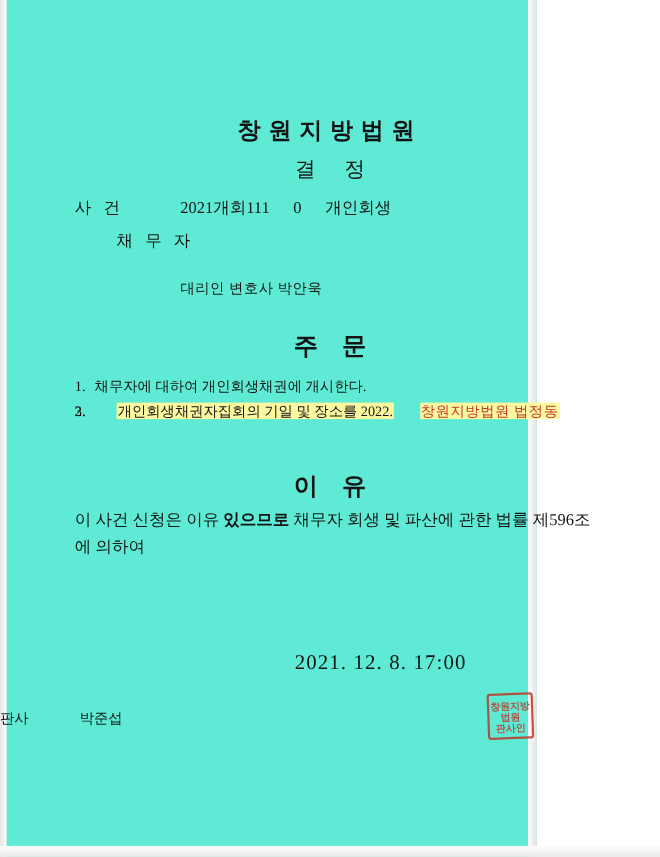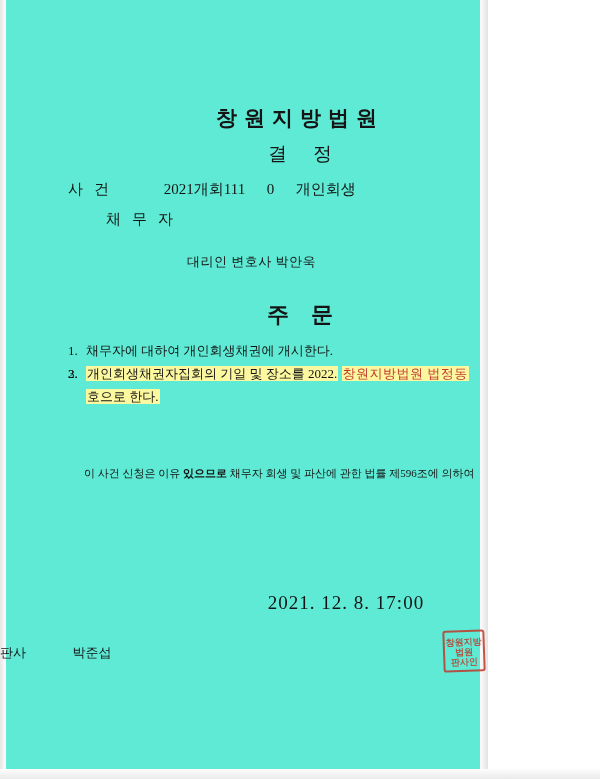--- a/index.html
+++ b/index.html
@@ -81,21 +81,21 @@
     display: inline-block;
     width: 14px;
   }
 
   .row-case  { top: 180px; left: 68px; }
   .row-debtor{ top: 210px; left: 68px; margin-left: 38px; }
 
   .agent-line {
     position: absolute;
     top: 253px;
-    left: 187px;
+    left: 164px;
     font-size: 13px;
     letter-spacing: 0.5px;
     color: #141414;
     text-align: center;
   }
 
   .section-head {
     position: absolute;
     width: 600px;
     left: 0;
@@ -125,38 +125,39 @@
     white-space: nowrap;
   }
   .order-num {
     position: absolute;
     left: 0;
     top: 0;
   }
   .hl {
     background: #fbf8a0;
     padding: 0 1px;
+    margin-left: 20px;
   }
   .stamp-text {
     color: #c0392b;
     font-weight: normal;
     letter-spacing: 0.5px;
   }
   .sub-line {
     margin-left: 18px;
     margin-top: 1px;
     white-space: nowrap;
   }
 
   .reason-body {
     position: absolute;
     top: 461px;
-    left: 84px;
+    left: 68px;
     width: 470px;
-    font-size: 11px;
+    font-size: 15px;
     line-height: 25px;
     color: #141414;
   }
   .b {
     font-weight: bold;
   }
 
   .date-line {
     position: absolute;
     top: 592px;
@@ -243,26 +244,24 @@
 
     <div class="order-item">
       <span class="order-num">2.</span>
     </div>
 
     <div class="order-item">
       <span class="order-num">3.</span>
       <span class="hl">개인회생채권자집회의 기일 및 장소를 2022.</span>
       <span class="hl stamp-text">창원지방법원 법정동</span>
     </div>
-    <div class="sub-line">
-      <span class="hl">호으로 한다.</span>
-    </div>
-
-  </div>
-
+
+  </div>
+
+  <div class="section-head head-reason">이유</div>
 
   <div class="reason-body">
     <span>이 사건 신청은 이유</span>
     <span class="b">있으므로</span><span> 채무자 회생 및 파산에 관한 법률 제596조에 의하여</span>
   </div>
 
   <div class="date-line">2021.  12.  8.  17:00</div>
 
   <div class="judge-line">
     <span>판사</span>

